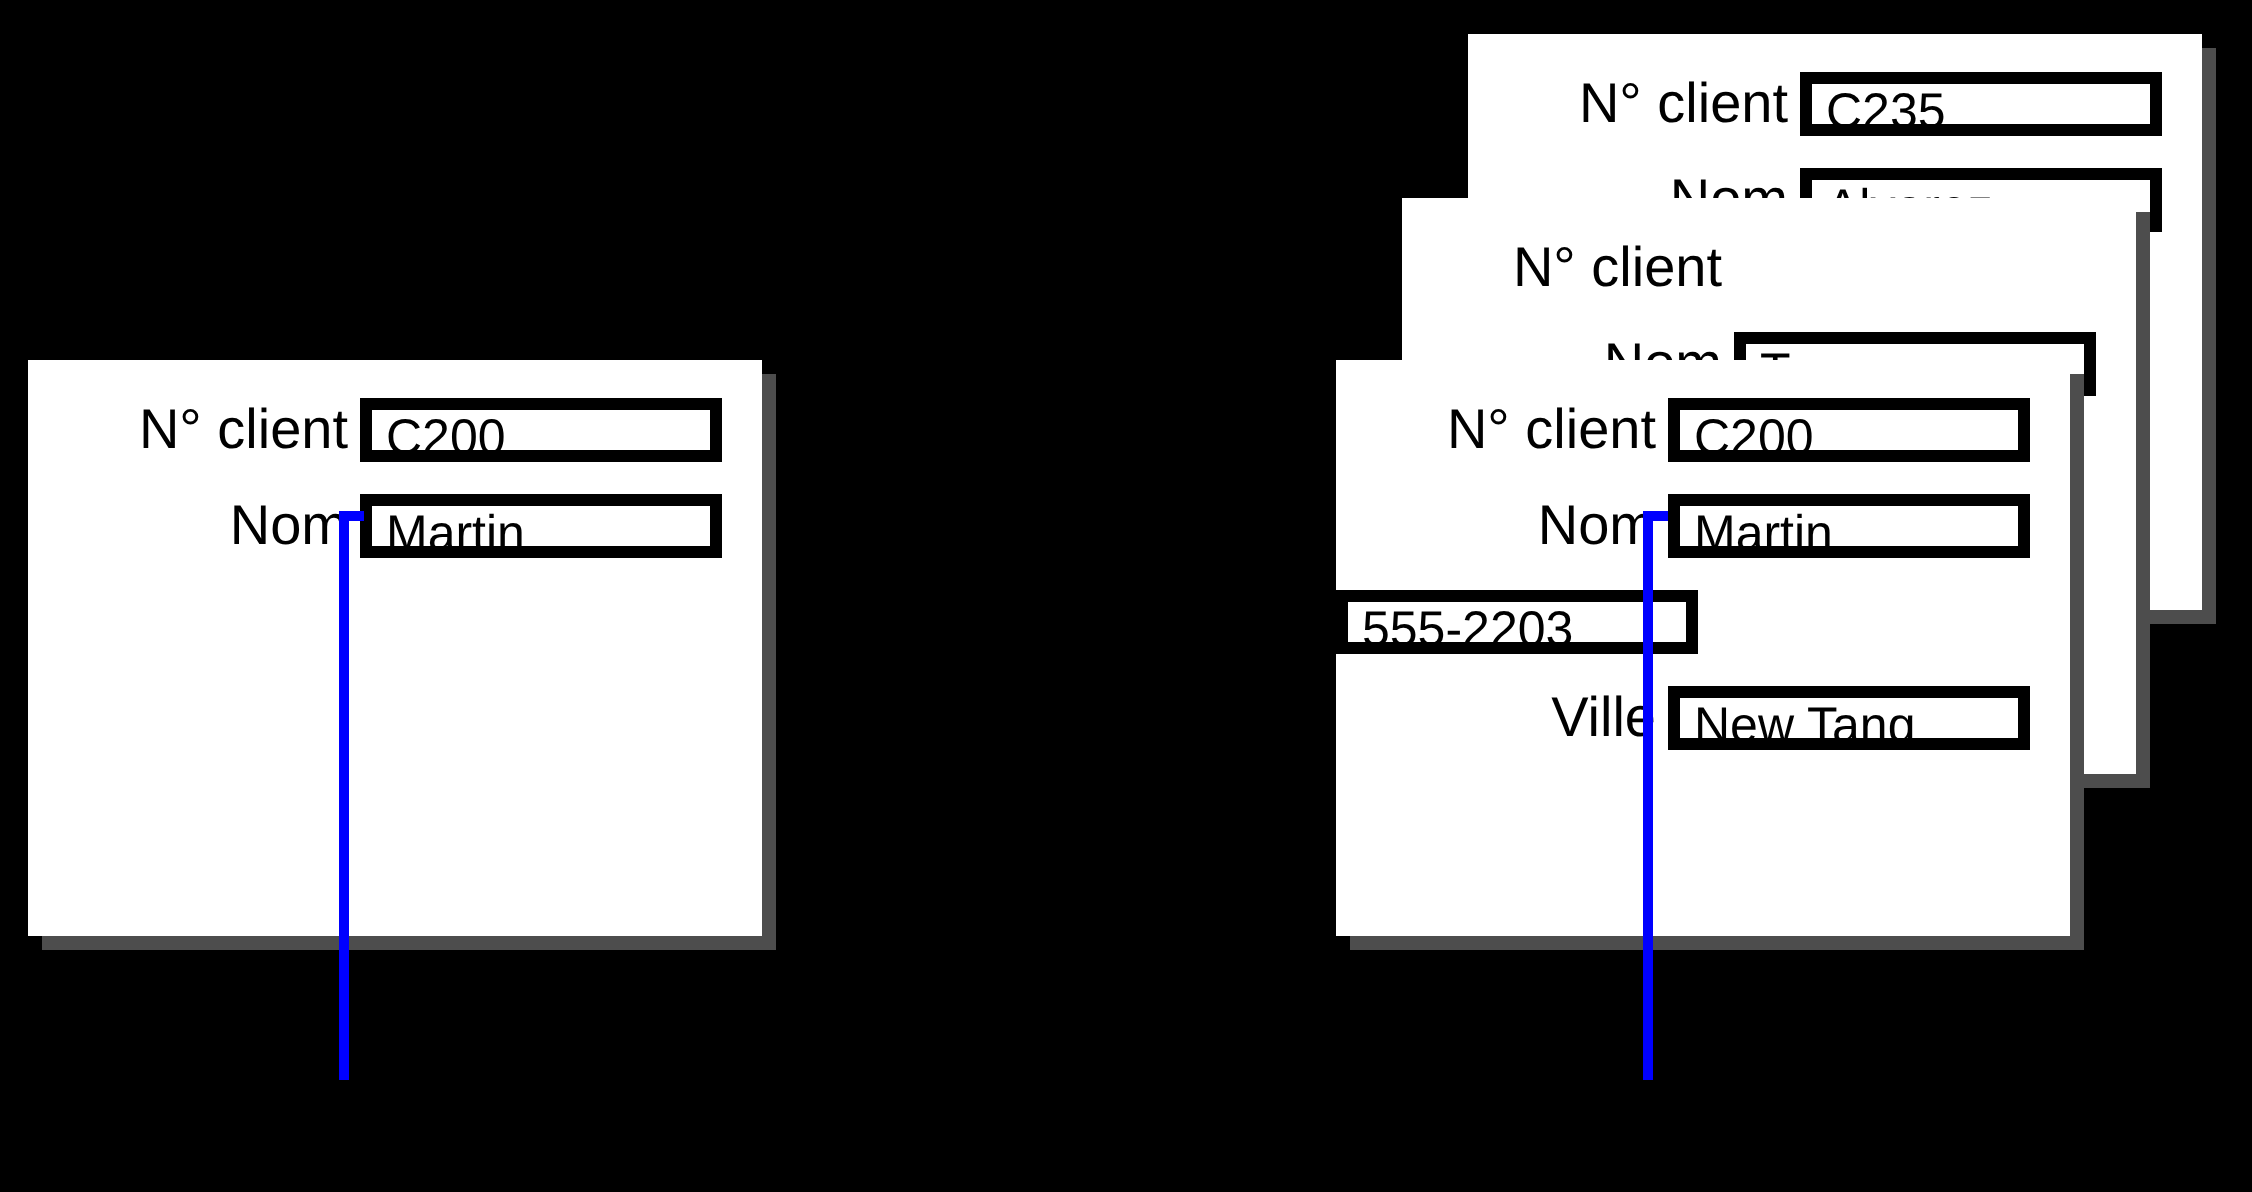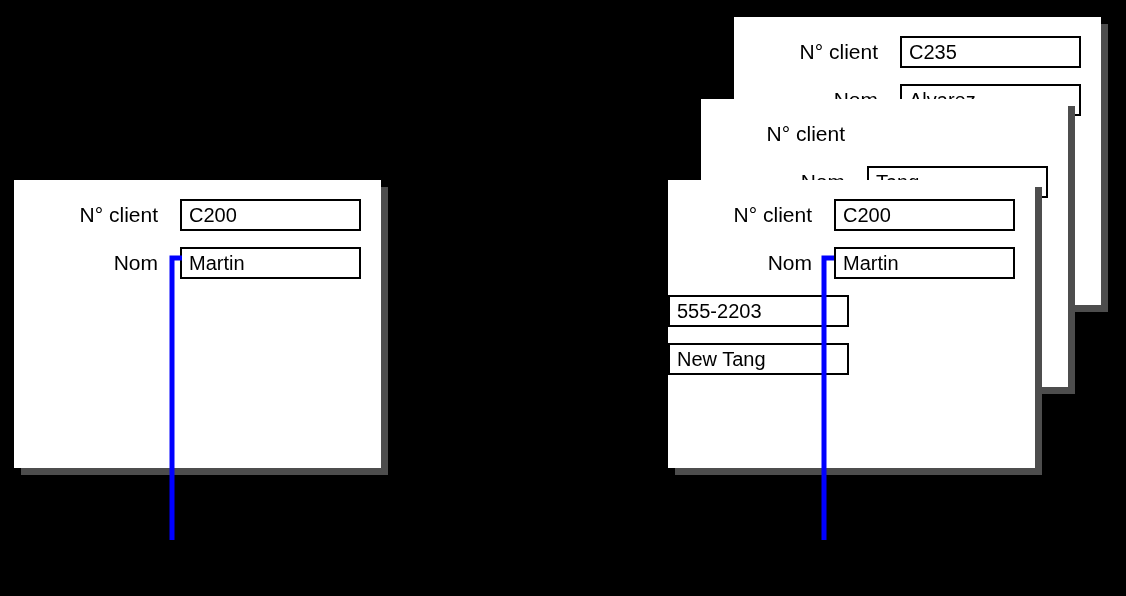--- a/index.html
+++ b/index.html
@@ -50,35 +50,35 @@
   .field-row {
     display: flex;
     align-items: center;
     height: 32px;
     margin-bottom: 16px;
   }
 
   .field-label {
     width: 166px;
     text-align: right;
-    padding-right: 22px;
+    padding-right: 6px;
     box-sizing: border-box;
-    font-size: 21px;
+    font-size: 28px;
     color: #000000;
     line-height: 32px;
     white-space: nowrap;
   }
 
   .field-box {
     width: 181px;
     height: 32px;
-    border: 2px solid #000000;
+    border: 6px solid #000000;
     background: #ffffff;
     box-sizing: border-box;
-    font-size: 20px;
+    font-size: 25px;
     color: #000000;
     line-height: 28px;
     padding-left: 7px;
     white-space: nowrap;
     overflow: hidden;
   }
 
   
   .connector {
     position: absolute;
@@ -157,20 +157,21 @@
         <div class="field-row">
           <div class="field-label">Nom</div>
           <div class="field-box">Martin</div>
         </div>
 
         <div class="field-row">
           <div class="field-box">555-2203</div>
         </div>
 
         <div class="field-row">
+          <div class="field-label">Ville</div>
           <div class="field-box">New Tang</div>
         </div>
 
       </div>
     </div>
 
     <svg class="connector" style="left:810px; top:250px; width:40px; height:300px;" viewBox="0 0 40 300">
       <path d="M 24 8 L 14 8 L 14 290" stroke="#0000ff" stroke-width="5" fill="none" stroke-linecap="butt"></path>
     </svg>
 

